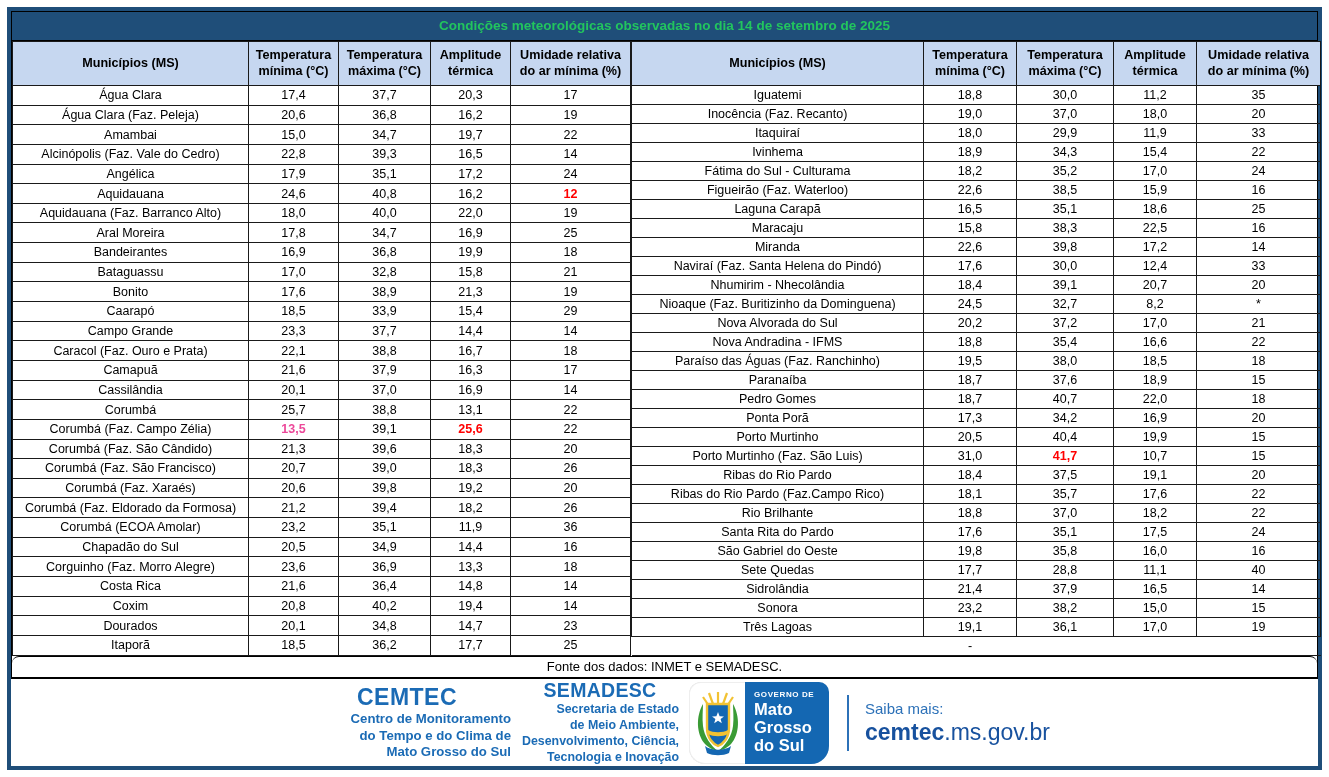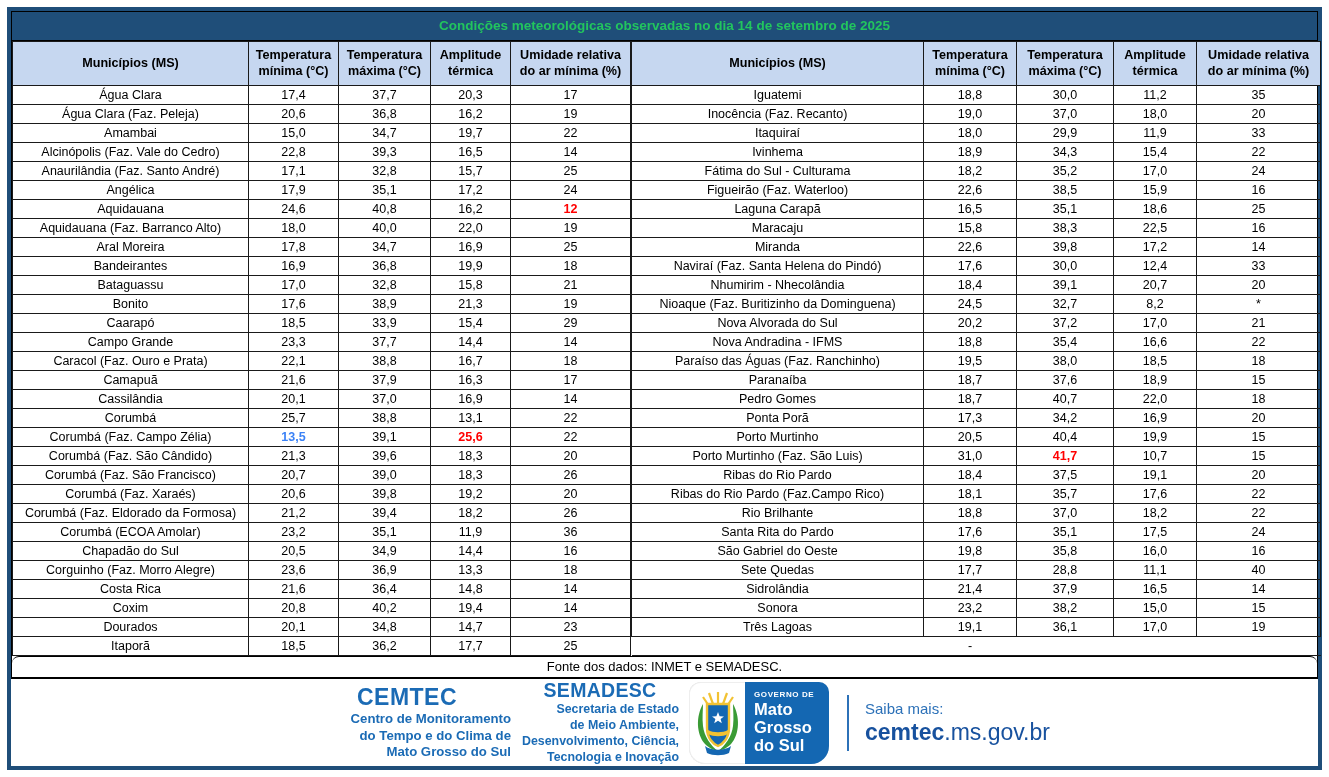--- a/index.html
+++ b/index.html
@@ -31,21 +31,21 @@
     padding:0 2px;
   }
   table.wx th{
     background:#C6D7F0;font-weight:bold;font-size:12.6px;
     height:43px;line-height:1.25;white-space:pre-line;
   }
   table.wx td{
     font-size:12.5px;height:18px;line-height:18px;
   }
   td.val-red{color:#FF0000;font-weight:bold;}
-  td.val-blue{color:#3b82f6;font-weight:bold;}
+  td.val-blue{color:#ec4899;font-weight:bold;}
   tr.dash-row td{border-left:none;border-right:none;}
   .fonte-row{
     border-top:1px solid #000;
     text-align:center;font-size:13px;height:20px;line-height:20px;border-radius:7px;
   }
   
   .footer{
     flex:1;display:flex;align-items:center;
     padding-left:292px;box-sizing:border-box;
   }
@@ -133,27 +133,20 @@
               </tr>
 
               <tr>
                 <td>Alcinópolis (Faz. Vale do Cedro)</td>
                 <td>22,8</td>
                 <td>39,3</td>
                 <td>16,5</td>
                 <td>14</td>
               </tr>
 
-              <tr>
-                <td>Anaurilândia (Faz. Santo André)</td>
-                <td>17,1</td>
-                <td>32,8</td>
-                <td>15,7</td>
-                <td>25</td>
-              </tr>
 
               <tr>
                 <td>Angélica</td>
                 <td>17,9</td>
                 <td>35,1</td>
                 <td>17,2</td>
                 <td>24</td>
               </tr>
 
               <tr>

